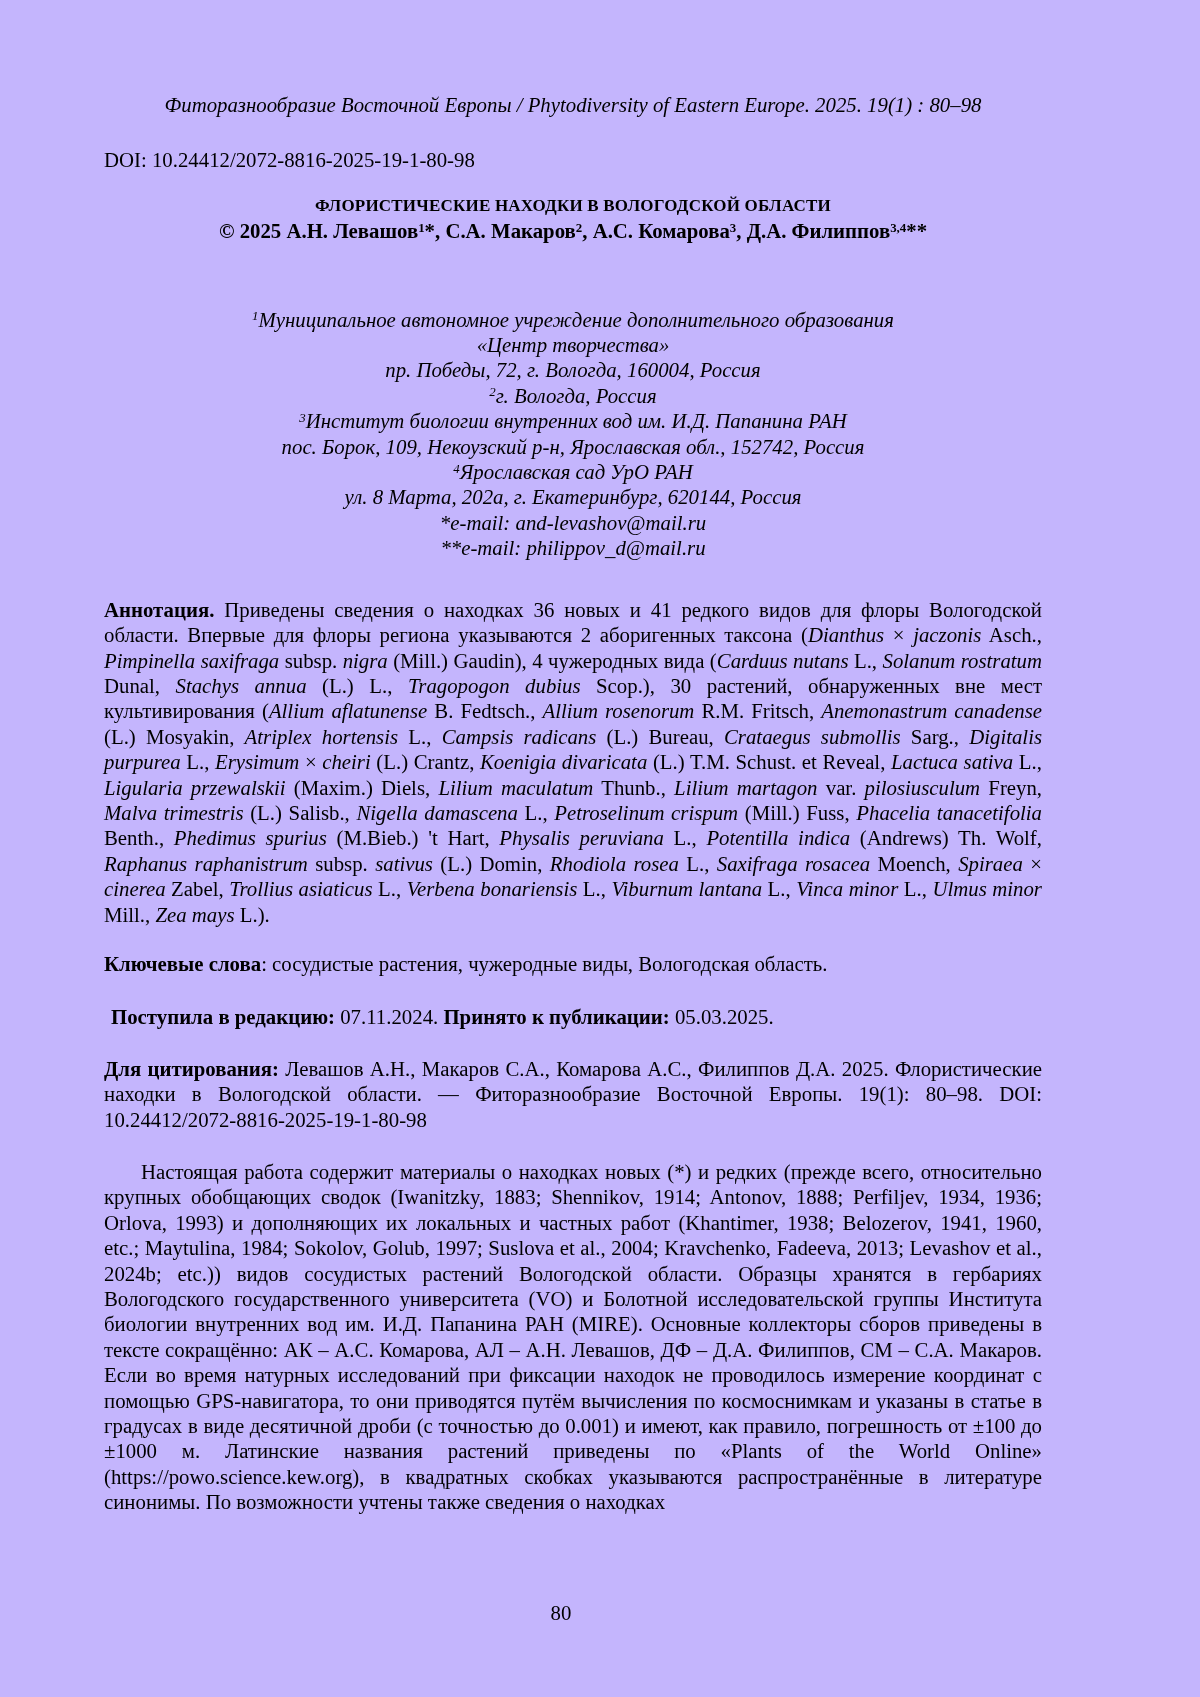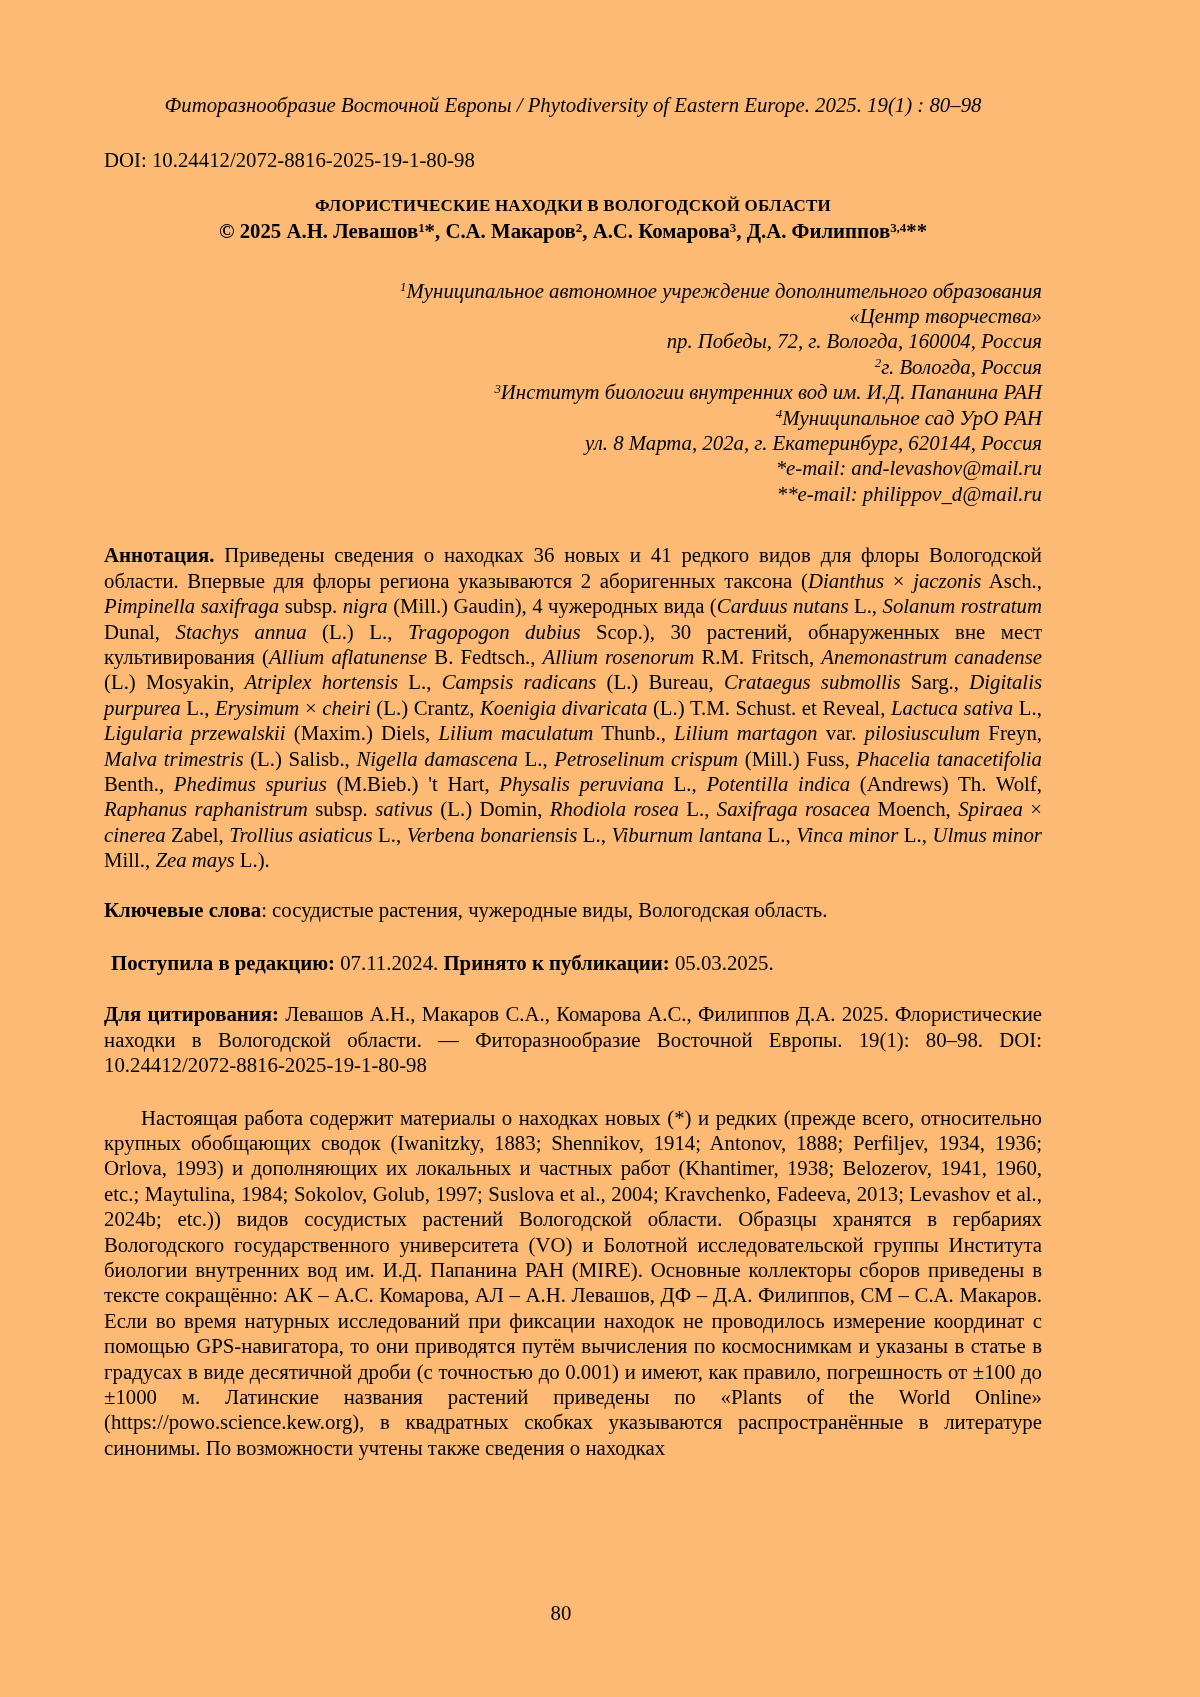--- a/index.html
+++ b/index.html
@@ -1,32 +1,32 @@
 <!DOCTYPE html>
 <html><head>
 <meta charset="utf-8">
 <style>
   html,body{margin:0;padding:0;background:#ffffff;}
   .page{
     position:relative;
     width:1200px;
     height:1697px;
-    background:#fdba74;
+    background:#c4b5fd;
     color:#000000;
     font-family:"Liberation Serif","DejaVu Serif",serif;
     font-size:20.8px;
     line-height:25.4px;
     overflow:hidden;
   }
   .content{padding:92px 158px 0 104px;}
   .journal-line{text-align:center;font-style:italic;}
   .meta-block{margin-top:30px;}
   .title{margin:20px 0 0;font-size:17px;font-weight:bold;text-align:center;letter-spacing:0.2px;}
   .authors{font-weight:bold;text-align:center;}
-  .affiliations{margin-top:34px;text-align:right;font-style:italic;}
+  .affiliations{margin-top:63px;text-align:center;font-style:italic;}
   p{margin:0;}
   .abstract{margin-top:36px;text-align:justify;}
   .keywords{margin-top:24px;}
   .dates{margin-top:28px;margin-left:7px;}
   .citation{margin-top:26px;text-align:justify;}
   .bodytext{margin-top:27px;text-align:justify;text-indent:37px;}
   .pageno{position:absolute;bottom:72px;left:92px;width:938px;text-align:center;}
   .sup{font-size:0.62em;position:relative;top:-0.5em;line-height:0;}
   .it{font-style:italic;}
   .bd{font-weight:bold;}
@@ -46,21 +46,22 @@
     <h1 class="title">ФЛОРИСТИЧЕСКИЕ НАХОДКИ В ВОЛОГОДСКОЙ ОБЛАСТИ</h1>
 
     <div class="authors"><span>© 2025 А.Н. Левашов</span><span class="sup">1</span><span>*, С.А. Макаров</span><span class="sup">2</span><span>, А.С. Комарова</span><span class="sup">3</span><span>, Д.А. Филиппов</span><span class="sup">3,4</span><span>**</span></div>
 
     <div class="affiliations">
       <div><span class="sup">1</span><span>Муниципальное автономное учреждение дополнительного образования</span></div>
       <div><span>«Центр творчества»</span></div>
       <div><span>пр. Победы, 72, г. Вологда, 160004, Россия</span></div>
       <div><span class="sup">2</span><span>г. Вологда, Россия</span></div>
       <div><span class="sup">3</span><span>Институт биологии внутренних вод им. И.Д. Папанина РАН</span></div>
-      <div><span class="sup">4</span><span>Муниципальное сад УрО РАН</span></div>
+      <div><span>пос. Борок, 109, Некоузский р-н, Ярославская обл., 152742, Россия</span></div>
+      <div><span class="sup">4</span><span>Ярославская сад УрО РАН</span></div>
       <div><span>ул. 8 Марта, 202а, г. Екатеринбург, 620144, Россия</span></div>
       <div><span>*e-mail: and-levashov@mail.ru</span></div>
       <div><span>**e-mail: philippov_d@mail.ru</span></div>
     </div>
 
     <p class="abstract"><span class="bd">Аннотация.</span><span> Приведены сведения о находках 36 новых и 41 редкого видов для флоры Вологодской области. Впервые для флоры региона указываются 2 аборигенных таксона (</span><span class="it">Dianthus</span><span> × </span><span class="it">jaczonis</span><span> Asch., </span><span class="it">Pimpinella saxifraga</span><span> subsp. </span><span class="it">nigra</span><span> (Mill.) Gaudin), 4 чужеродных вида (</span><span class="it">Carduus nutans</span><span> L., </span><span class="it">Solanum rostratum</span><span> Dunal, </span><span class="it">Stachys annua</span><span> (L.) L., </span><span class="it">Tragopogon dubius</span><span> Scop.), 30 растений, обнаруженных вне мест культивирования (</span><span class="it">Allium aflatunense</span><span> B. Fedtsch., </span><span class="it">Allium rosenorum</span><span> R.M. Fritsch, </span><span class="it">Anemonastrum canadense</span><span> (L.) Mosyakin, </span><span class="it">Atriplex hortensis</span><span> L., </span><span class="it">Campsis radicans</span><span> (L.) Bureau, </span><span class="it">Crataegus submollis</span><span> Sarg., </span><span class="it">Digitalis purpurea</span><span> L., </span><span class="it">Erysimum</span><span> × </span><span class="it">cheiri</span><span> (L.) Crantz, </span><span class="it">Koenigia divaricata</span><span> (L.) T.M. Schust. et Reveal, </span><span class="it">Lactuca sativa</span><span> L., </span><span class="it">Ligularia przewalskii</span><span> (Maxim.) Diels, </span><span class="it">Lilium maculatum</span><span> Thunb., </span><span class="it">Lilium martagon</span><span> var. </span><span class="it">pilosiusculum</span><span> Freyn, </span><span class="it">Malva trimestris</span><span> (L.) Salisb., </span><span class="it">Nigella damascena</span><span> L., </span><span class="it">Petroselinum crispum</span><span> (Mill.) Fuss, </span><span class="it">Phacelia tanacetifolia</span><span> Benth., </span><span class="it">Phedimus spurius</span><span> (M.Bieb.) 't Hart, </span><span class="it">Physalis peruviana</span><span> L., </span><span class="it">Potentilla indica</span><span> (Andrews) Th. Wolf, </span><span class="it">Raphanus raphanistrum</span><span> subsp. </span><span class="it">sativus</span><span> (L.) Domin, </span><span class="it">Rhodiola rosea</span><span> L., </span><span class="it">Saxifraga rosacea</span><span> Moench, </span><span class="it">Spiraea</span><span> × </span><span class="it">cinerea</span><span> Zabel, </span><span class="it">Trollius asiaticus</span><span> L., </span><span class="it">Verbena bonariensis</span><span> L., </span><span class="it">Viburnum lantana</span><span> L., </span><span class="it">Vinca minor</span><span> L., </span><span class="it">Ulmus minor</span><span> Mill., </span><span class="it">Zea mays</span><span> L.).</span></p>
 
     <p class="keywords"><span class="bd">Ключевые слова</span><span>: сосудистые растения, чужеродные виды, Вологодская область.</span></p>
 
     <p class="dates"><span class="bd">Поступила в редакцию:</span><span> 07.11.2024. </span><span class="bd">Принято к публикации:</span><span> 05.03.2025.</span></p>

